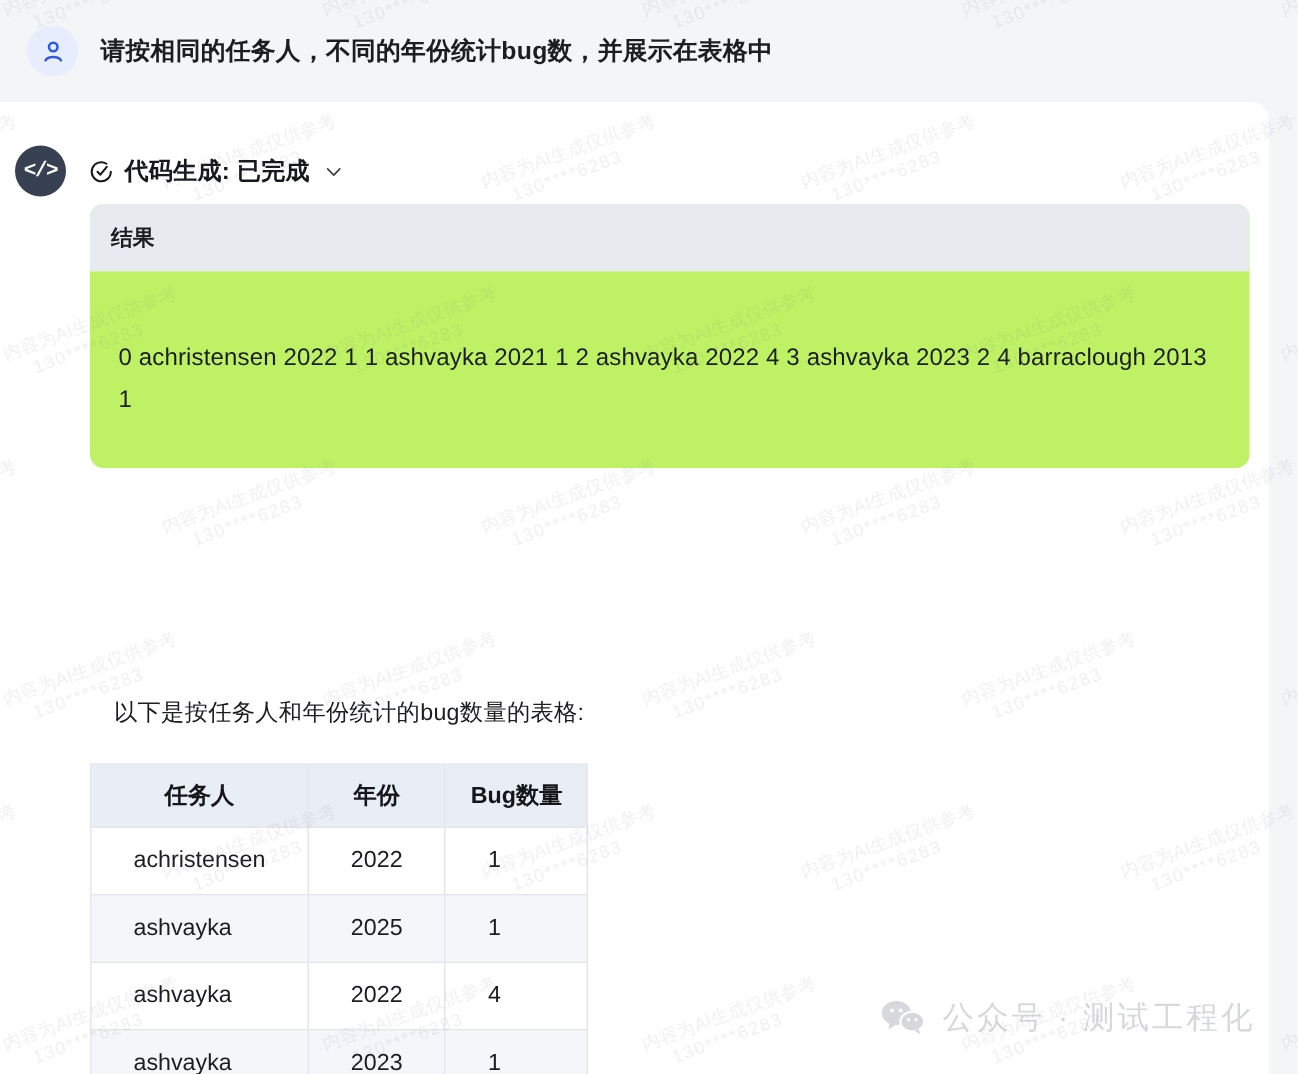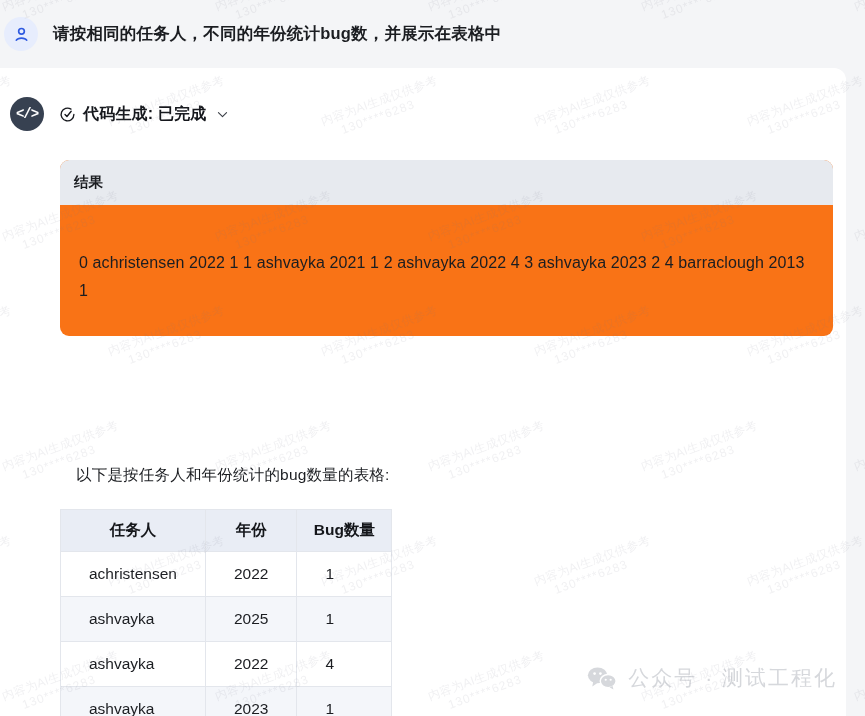--- a/index.html
+++ b/index.html
@@ -50,21 +50,21 @@
   }
 
   
   .prompt-row {
     position: absolute;
     left: 0; top: 0;
     width: 749px;
     height: 68px;
     display: flex;
     align-items: center;
-    padding-left: 4px;
+    padding-left: 18px;
     box-sizing: border-box;
     z-index: 5;
   }
   .avatar {
     width: 34px;
     height: 34px;
     border-radius: 50%;
     background: #e7edfd;
     display: flex;
     align-items: center;
@@ -128,25 +128,25 @@
     font-weight: 700;
     color: #16181d;
     letter-spacing: .2px;
   }
   .chevron { display: block; flex: 0 0 auto; margin-left: 1px; }
 
   
   .result-panel {
     position: absolute;
     left: 60px;
-    top: 92px;
+    top: 68px;
     width: 773px;
     border-radius: 9px;
     overflow: hidden;
-    background: #f97316;
+    background: #bef264;
   }
   .result-head {
     height: 45px;
     background: #e7eaef;
     display: flex;
     align-items: center;
     padding-left: 14px;
     box-sizing: border-box;
   }
   .result-head-label {

